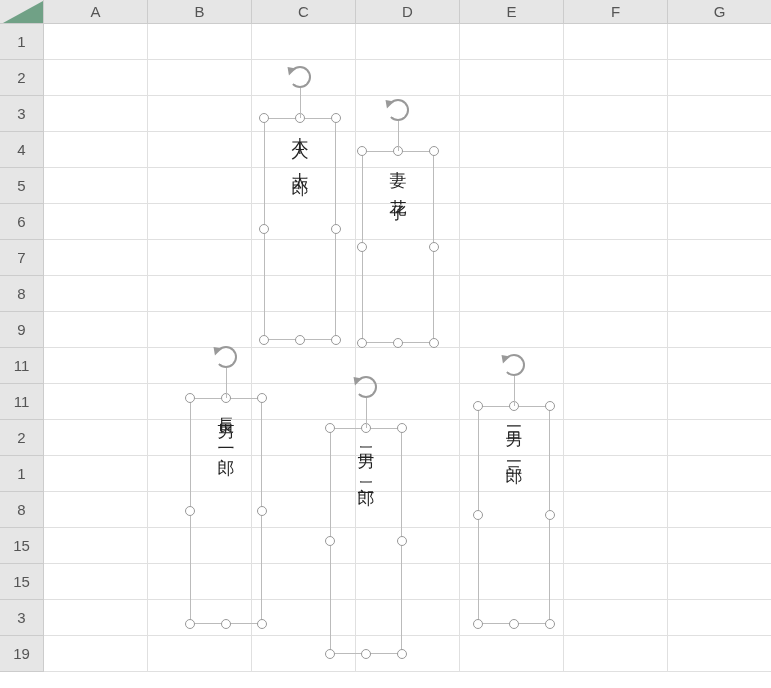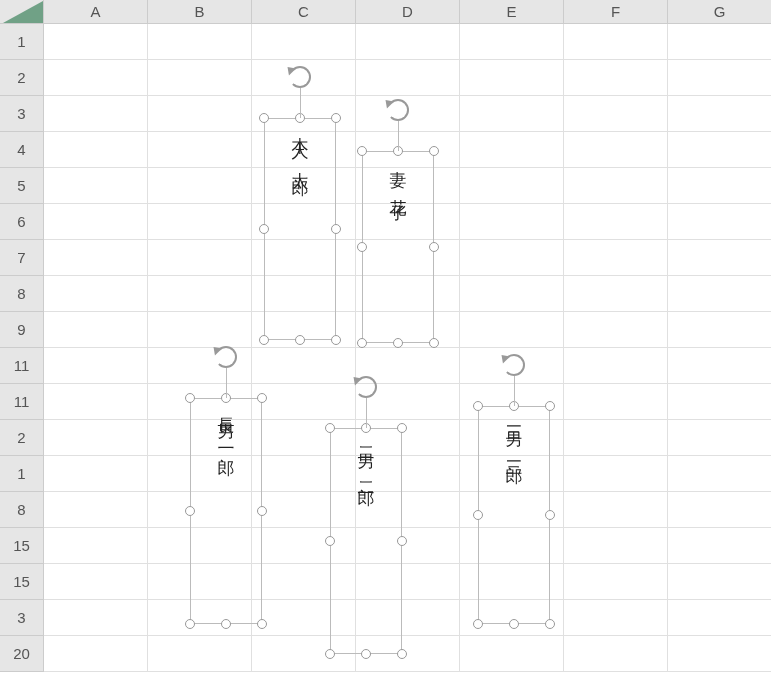--- a/index.html
+++ b/index.html
@@ -159,21 +159,21 @@
     <div class="row-header">8</div>
     <div class="row-header">9</div>
     <div class="row-header">11</div>
     <div class="row-header">11</div>
     <div class="row-header">2</div>
     <div class="row-header">1</div>
     <div class="row-header">8</div>
     <div class="row-header">15</div>
     <div class="row-header">15</div>
     <div class="row-header">3</div>
-    <div class="row-header">20</div>
+    <div class="row-header">19</div>
   </div>
 <div class="grid" id="grid">
     <div class="grid-row">
       <div class="grid-cell"></div>
       <div class="grid-cell"></div>
       <div class="grid-cell"></div>
       <div class="grid-cell"></div>
       <div class="grid-cell"></div>
       <div class="grid-cell"></div>
       <div class="grid-cell"></div>

